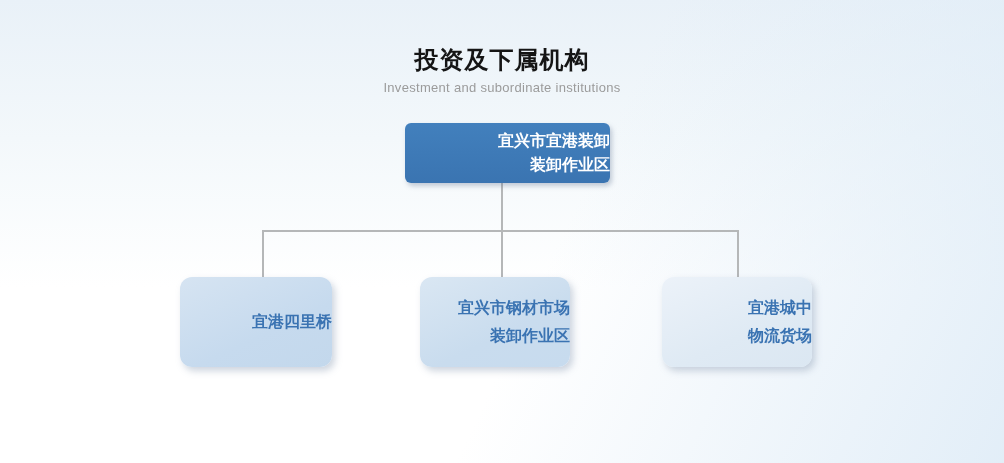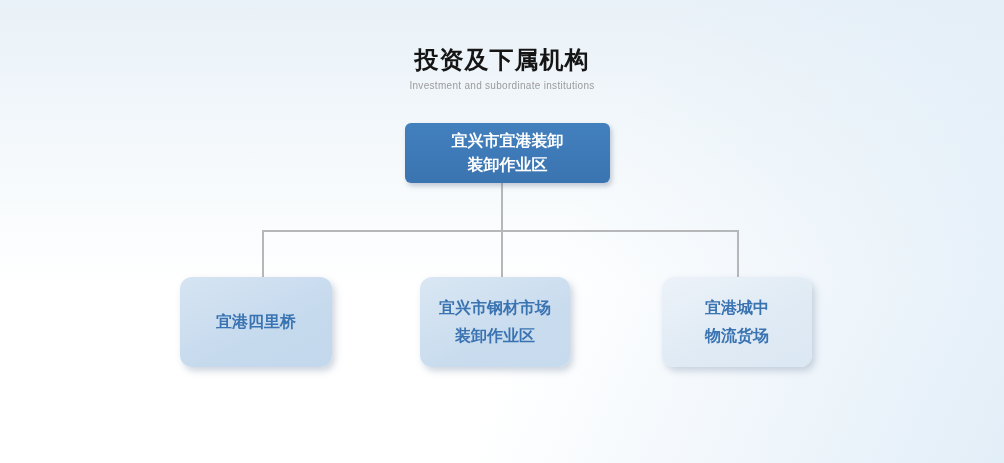--- a/index.html
+++ b/index.html
@@ -26,21 +26,21 @@
     font-size: 24px;
     font-weight: bold;
     color: #151515;
     letter-spacing: 1px;
   }
   .page-subtitle {
     position: absolute;
     left: 0; right: 0;
     top: 80px;
     text-align: center;
-    font-size: 10px;
+    font-size: 13px;
     color: #9b9b9b;
     letter-spacing: 0.3px;
   }
 
   
   .connector {
     position: absolute;
     background: #b5b7b8;
   }
   .conn-stem      { left: 501px; top: 183px; width: 2px;  height: 48px; }
@@ -51,20 +51,21 @@
 
   
   .node {
     position: absolute;
     display: flex;
     flex-direction: column;
     justify-content: center;
     text-align: center;
     font-weight: bold;
     box-sizing: border-box;
+    align-items: flex-end;
   }
   .node-root {
     left: 405px; top: 123px;
     width: 205px; height: 60px;
     background: linear-gradient(to bottom, #4280bd, #3a74b1);
     border-radius: 6px;
     color: #ffffff;
     font-size: 16px;
     line-height: 24px;
     box-shadow: 2px 3px 5px rgba(90,110,140,0.35);

